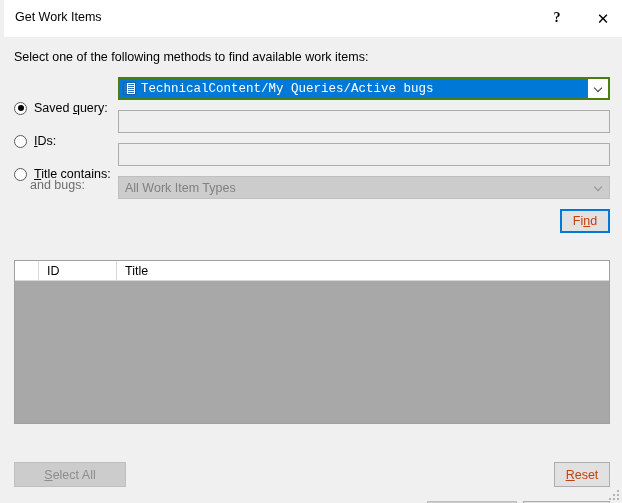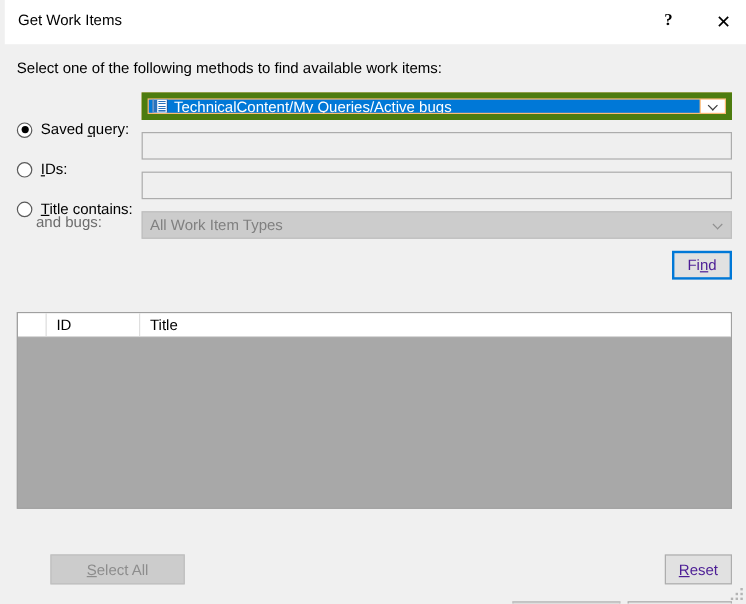--- a/index.html
+++ b/index.html
@@ -142,27 +142,28 @@
 
   .textbox {
     background: #efefef;
     border: 1px solid #acacac;
     box-sizing: border-box;
     width: 100%; height: 100%;
   }
 
   
   .combo {
-    background: #fdba74;
-    border: 5px solid #4d7c0f;
+    background: #4d7c0f;
+    border: 1px solid #4d7c0f;
     box-sizing: border-box;
     width: 100%; height: 100%;
     display: flex;
     align-items: stretch;
     position: relative;
+    font-family: Liberation Mono, monospace;
   }
   .combo-selection {
     position: absolute;
     left: 1px; top: 1px;
     right: 22px; bottom: 1px;
     background: #0078d7;
     display: flex;
     align-items: center;
     padding-left: 3px;
     box-sizing: border-box;
@@ -242,21 +243,21 @@
   .chev-disabled::after { border-color: #909090; }
 
   
   .btn {
     position: absolute;
     box-sizing: border-box;
     background: #e1e1e1;
     border: 1px solid #adadad;
     font-family: "Liberation Sans", sans-serif;
     font-size: 12.5px;
-    color: #4c1d95;
+    color: #c2410c;
     cursor: default;
     padding: 0;
     display: flex;
     align-items: center;
     justify-content: center;
   }
   .btn.focused {
     border: 2px solid #0078d7;
   }
   .btn.disabled {
@@ -306,21 +307,21 @@
   }
   .col-check { width: 24px; padding-left: 0; }
   .col-id    { width: 78px; }
   .col-title { flex: 1; border-right: none; }
   .list-body {
     height: 153px;
     background: #a8a8a8;
   }
 
   
-  .btn-select-all   { left: 14px;  top: 425px; width: 112px; height: 25px; margin-left: 28px; }
+  .btn-select-all   { left: 14px;  top: 425px; width: 112px; height: 25px; }
   .btn-unselect-all { left = 0; left: 136px; top: 425px; width: 116px; height: 25px; }
   .btn-reset        { left: 554px; top: 425px; width: 56px;  height: 25px; justify-content: center; }
   .btn-ok           { left: 427px; top: 464px; width: 90px;  height: 26px; }
   .btn-cancel       { left: 523px; top: 464px; width: 87px;  height: 26px; }
 
   
   .grip {
     position: absolute;
     right: 3px; bottom: 3px;
     width: 12px; height: 12px;

